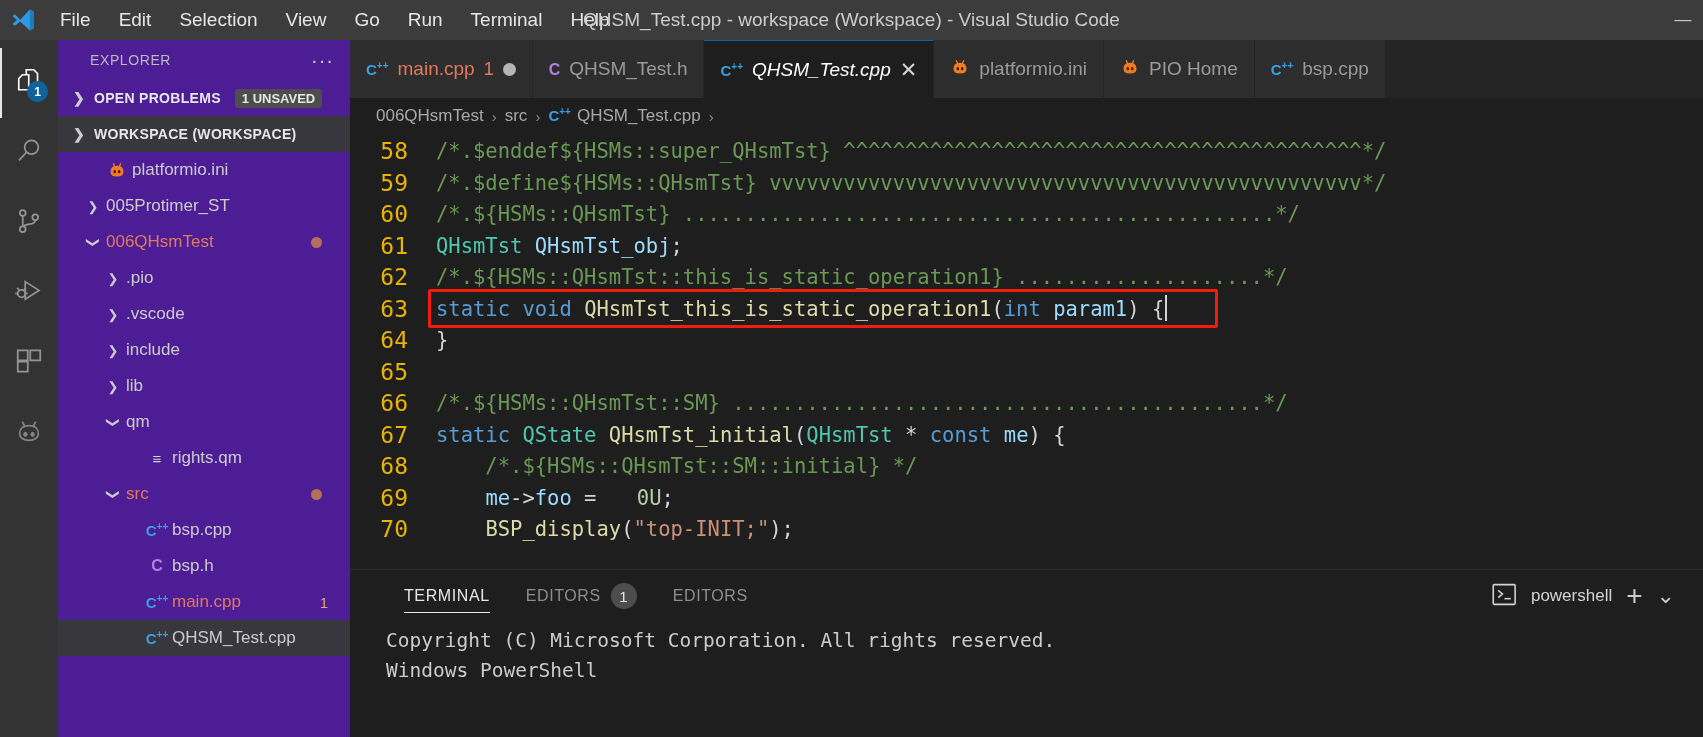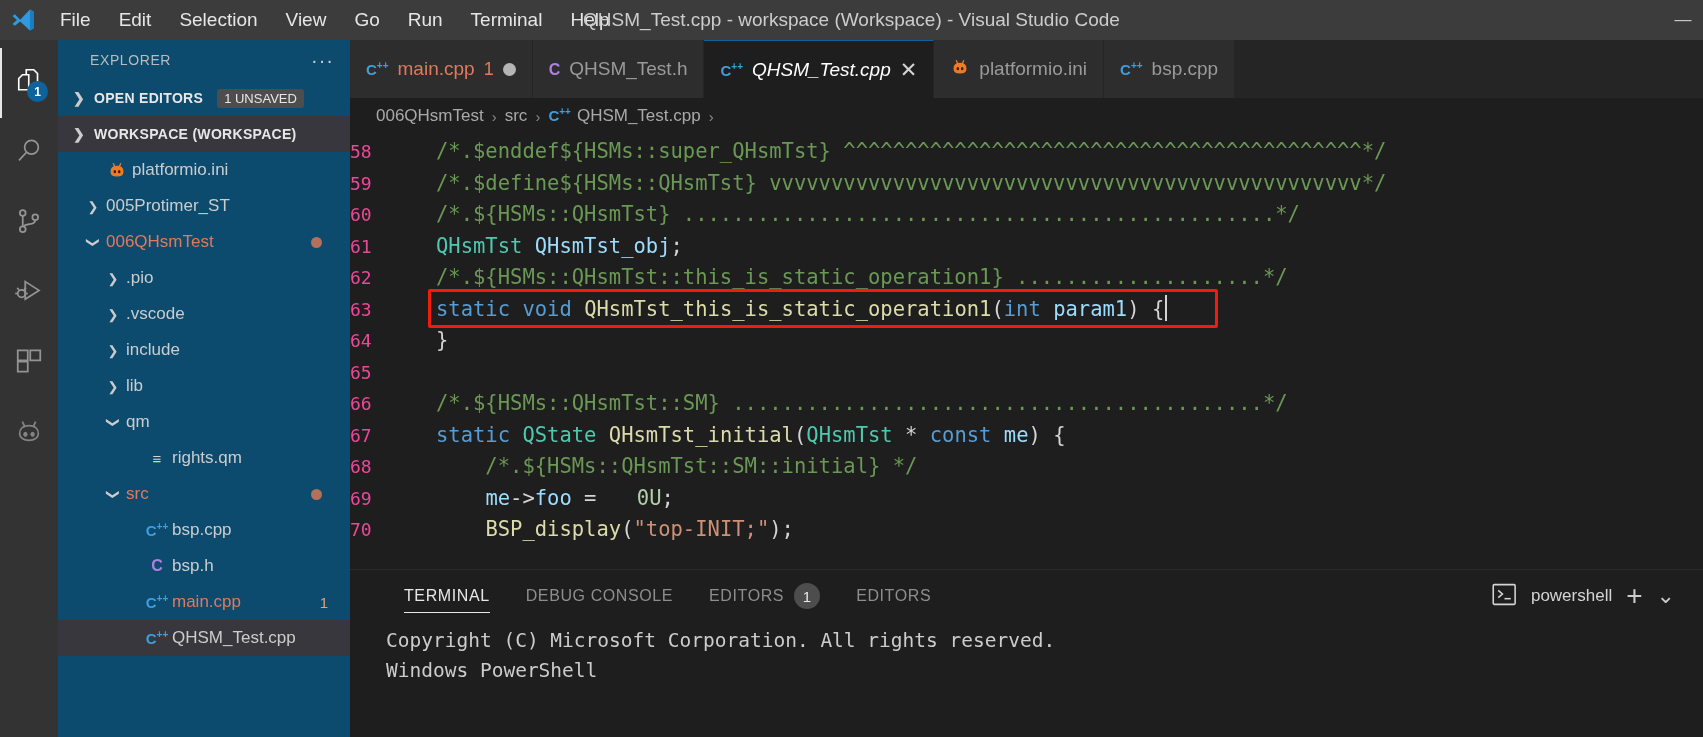--- a/index.html
+++ b/index.html
@@ -56,42 +56,42 @@
     position: absolute; right: 10px; bottom: 16px;
     background: #0e639c; color: #fff;
     border-radius: 50%; width: 21px; height: 21px;
     font-size: 12px; display:flex; align-items:center; justify-content:center;
     font-weight: 600;
   }
 
   
   .sidebar {
     width: 292px; flex: 0 0 292px;
-    background: #0c4a6e;
+    background: #4c1d95;
     display: flex; flex-direction: column;
     overflow: hidden;
   }
   .sidebar-header {
     height: 40px; flex:0 0 40px;
     display: flex; align-items: center; justify-content: space-between;
     padding: 0 16px 0 32px;
     color: #bbbbbb; font-size: 14px; letter-spacing: 0.6px;
   }
   .sb-dots { font-size: 20px; letter-spacing: 1px; color:#cccccc; }
   .section-head {
     height: 36px; display: flex; align-items: center;
     padding-left: 12px; gap: 6px;
     font-size: 14px; font-weight: bold; color: #e7e7e7;
     letter-spacing: .3px;
   }
   .section-head.ws { background: #37373d; }
   .chev { width: 18px; display:inline-flex; justify-content:center; color:#cccccc; }
   .badge-unsaved {
     background: #4d4d4d; color:#e7e7e7;
-    font-size: 13px; font-weight: 400;
+    font-size: 13px; font-weight: 700;
     padding: 2px 7px; border-radius: 3px; margin-left: 8px;
     letter-spacing: 0;
   }
   .tree { flex: 1 1 auto; overflow: hidden; }
   .tree-row {
     height: 36px; display: flex; align-items: center;
     font-size: 17px; color: #cccccc;
     position: relative; white-space: nowrap;
   }
   .tree-row.selected { background: #37373d; }
@@ -139,21 +139,21 @@
 
   
   .code-wrap { flex: 1 1 auto; position: relative; overflow: hidden; background:#1e1e1e; }
   .code {
     font-family: "DejaVu Sans Mono", monospace;
     font-size: 20.5px; line-height: 31.5px;
     white-space: pre; color: #d4d4d4;
     padding-top: 2px;
   }
   .cline { display: flex; height: 31.5px; align-items: center; }
-  .lnum { width: 86px; flex:0 0 86px; text-align: left; padding-right: 28px; color:#ec4899; font-size: 18px; }
+  .lnum { width: 86px; flex:0 0 86px; text-align: right; padding-right: 28px; color:#eab308; font-size: 23px; }
   .ctext { flex: 1 1 auto; position: relative; }
   .cm  { color:#6a9955; }   
   .kw  { color:#569cd6; }   
   .ty  { color:#4ec9b0; }   
   .fn  { color:#dcdcaa; }   
   .vr  { color:#9cdcfe; }   
   .pn  { color:#d4d4d4; }   
   .st  { color:#ce9178; }   
   .nm  { color:#b5cea8;margin-left:28px; }   
   .cursor { display:inline-block; width:2px; height:26px; background:#d4d4d4; vertical-align:-5px; margin-left:1px;}
@@ -283,21 +283,21 @@
   </div>
 
   <div class="sidebar">
     <div class="sidebar-header">
       <span>EXPLORER</span>
       <span class="sb-dots">···</span>
     </div>
 
     <div class="section-head">
       <span class="chev">❯</span>
-      <span>OPEN EDITORS</span>
+      <span>OPEN PROBLEMS</span>
       <span class="badge-unsaved">1 UNSAVED</span>
     </div>
 
     <div class="section-head ws">
       <span class="chev">❯</span>
       <span>WORKSPACE (WORKSPACE)</span>
     </div>
 
     <div class="tree" id="file-tree">
         <div class="tree-row" style="padding-left: 24px;">
@@ -414,20 +414,30 @@
         </div>
         <div class="tab">
           <span class="fico"><svg width="20" height="20" viewBox="0 0 24 24" fill="none" stroke="#f07b25" stroke-width="1.6">
               <path d="M7.5 4 L9.3 8.4"></path>
               <path d="M16.5 4 L14.7 8.4"></path>
               <path d="M12 7.8 c5 0 7 3 7 6.2 c0 3-3 5-7 5 c-4 0-7-2-7-5 c0-3.2 2-6.2 7-6.2z" fill="#f07b25" stroke="#f07b25"></path>
               <ellipse cx="9.4" cy="14" rx="1.5" ry="1.9" fill="#3b1d06" stroke="none"></ellipse>
               <ellipse cx="14.6" cy="14" rx="1.5" ry="1.9" fill="#3b1d06" stroke="none"></ellipse>
             </svg></span>
           <span class="tab-label">platformio.ini</span>
+        </div>
+        <div class="tab">
+          <span class="fico"><svg width="20" height="20" viewBox="0 0 24 24" fill="none" stroke="#f07b25" stroke-width="1.6">
+              <path d="M7.5 4 L9.3 8.4"></path>
+              <path d="M16.5 4 L14.7 8.4"></path>
+              <path d="M12 7.8 c5 0 7 3 7 6.2 c0 3-3 5-7 5 c-4 0-7-2-7-5 c0-3.2 2-6.2 7-6.2z" fill="#f07b25" stroke="#f07b25"></path>
+              <ellipse cx="9.4" cy="14" rx="1.5" ry="1.9" fill="#3b1d06" stroke="none"></ellipse>
+              <ellipse cx="14.6" cy="14" rx="1.5" ry="1.9" fill="#3b1d06" stroke="none"></ellipse>
+            </svg></span>
+          <span class="tab-label">PIO Home</span>
         </div>
         <div class="tab">
           <span class="fico"><span class="ico-cpp">C<sup style="font-size:10px">++</sup></span></span>
           <span class="tab-label">bsp.cpp</span>
         </div>
       </div>
 
     <div class="breadcrumb" id="breadcrumb">
         <span style="display: inline-flex; align-items: center; gap: 6px;">
           <span>006QHsmTest</span>
@@ -448,23 +458,20 @@
       <div class="code" id="code"><div class="cline"><span class="lnum">58</span><span class="ctext"><span class="cm">/*.$enddef${HSMs::super_QHsmTst} ^^^^^^^^^^^^^^^^^^^^^^^^^^^^^^^^^^^^^^^^^^*/</span></span></div><div class="cline"><span class="lnum">59</span><span class="ctext"><span class="cm">/*.$define${HSMs::QHsmTst} vvvvvvvvvvvvvvvvvvvvvvvvvvvvvvvvvvvvvvvvvvvvvvvv*/</span></span></div><div class="cline"><span class="lnum">60</span><span class="ctext"><span class="cm">/*.${HSMs::QHsmTst} ................................................*/</span></span></div><div class="cline"><span class="lnum">61</span><span class="ctext"><span class="ty">QHsmTst</span><span class="pn"> </span><span class="vr">QHsmTst_obj</span><span class="pn">;</span></span></div><div class="cline"><span class="lnum">62</span><span class="ctext"><span class="cm">/*.${HSMs::QHsmTst::this_is_static_operation1} ....................*/</span></span></div><div class="cline"><span class="lnum">63</span><span class="ctext"><span class="kw">static</span><span class="pn"> </span><span class="kw">void</span><span class="pn"> </span><span class="fn">QHsmTst_this_is_static_operation1</span><span class="pn">(</span><span class="kw">int</span><span class="pn"> </span><span class="vr">param1</span><span class="pn">) </span><span class="pn">{</span><span class="cursor"></span></span></div><div class="cline"><span class="lnum">64</span><span class="ctext"><span class="pn">}</span></span></div><div class="cline"><span class="lnum">65</span><span class="ctext"><span class="pn"></span></span></div><div class="cline"><span class="lnum">66</span><span class="ctext"><span class="cm">/*.${HSMs::QHsmTst::SM} ...........................................*/</span></span></div><div class="cline"><span class="lnum">67</span><span class="ctext"><span class="kw">static</span><span class="pn"> </span><span class="ty">QState</span><span class="pn"> </span><span class="fn">QHsmTst_initial</span><span class="pn">(</span><span class="ty">QHsmTst</span><span class="pn"> * </span><span class="kw">const</span><span class="pn"> </span><span class="vr">me</span><span class="pn">) </span><span class="pn">{</span></span></div><div class="cline"><span class="lnum">68</span><span class="ctext"><span class="cm">    /*.${HSMs::QHsmTst::SM::initial} */</span></span></div><div class="cline"><span class="lnum">69</span><span class="ctext"><span class="pn">    </span><span class="vr">me</span><span class="pn">-&gt;</span><span class="vr">foo</span><span class="pn"> = </span><span class="nm">0U</span><span class="pn">;</span></span></div><div class="cline"><span class="lnum">70</span><span class="ctext"><span class="pn">    </span><span class="fn">BSP_display</span><span class="pn">(</span><span class="st">"top-INIT;"</span><span class="pn">);</span></span></div></div>
       <div class="highlight-box" id="hl-box" style="top: 154.5px; left: 78px; width: 790px; height: 39px; border-color: rgb(242, 28, 13);"></div>
     </div>
 
     <div class="panel">
       <div class="panel-tabs" id="panel-tabs">
         <div class="ptab active">
             <span>TERMINAL</span>
           </div>
           <div class="ptab">
-            <span>DEBUG CONSOLE</span>
-          </div>
-          <div class="ptab">
             <span>EDITORS</span>
             <span class="ptab-badge">1</span>
           </div>
           <div class="ptab">
             <span>EDITORS</span>
           </div>
           <div class="panel-right">
           <span>
             <svg width="25" height="23" viewBox="0 0 24 22" fill="none" stroke="#d4d4d4" stroke-width="1.5">
               <rect x="1.2" y="1.5" width="21" height="19" rx="1"></rect>

